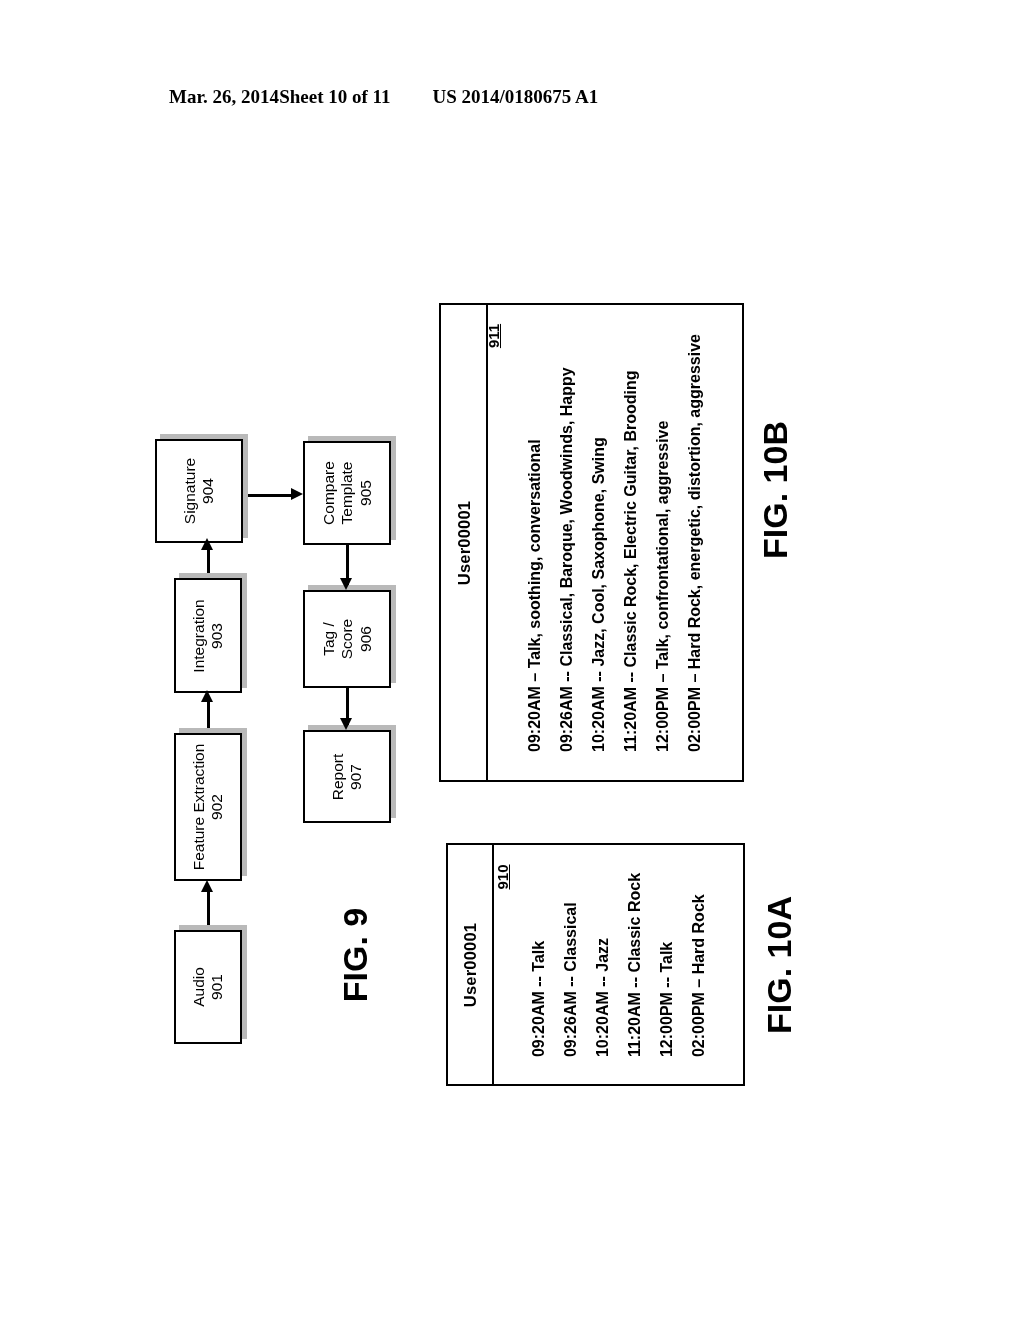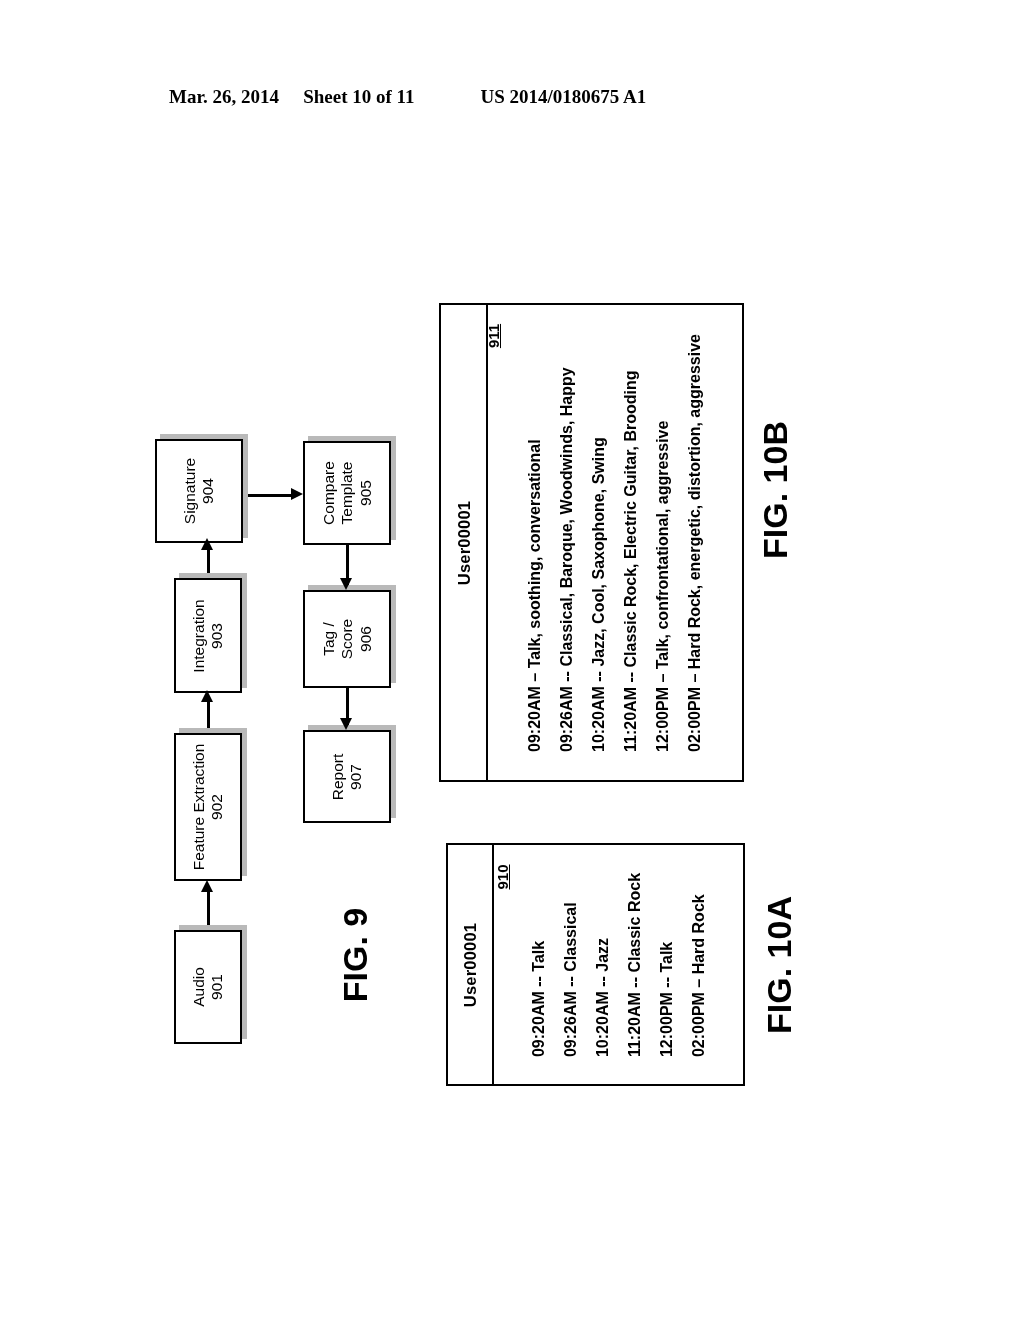--- a/index.html
+++ b/index.html
@@ -25,22 +25,22 @@
     font-family: "Liberation Serif", serif;
     font-weight: bold;
     font-size: 19px;
     color: #000;
     white-space: nowrap;
     display: flex;
     align-items: baseline;
   }
   .hdr-pub { }
   .hdr-date { margin-left: 44px; }
-  .hdr-sheet { margin-left: 24px; }
-  .hdr-patno { margin-left: 66px; }
+  .hdr-sheet { margin-left: 0; }
+  .hdr-patno { margin-left: 42px; }
 
   
   
   .fig9-area {
     position: absolute;
     left: 0px;
     top: 0px;
     width: 1024px;
     height: 1320px;
   }

